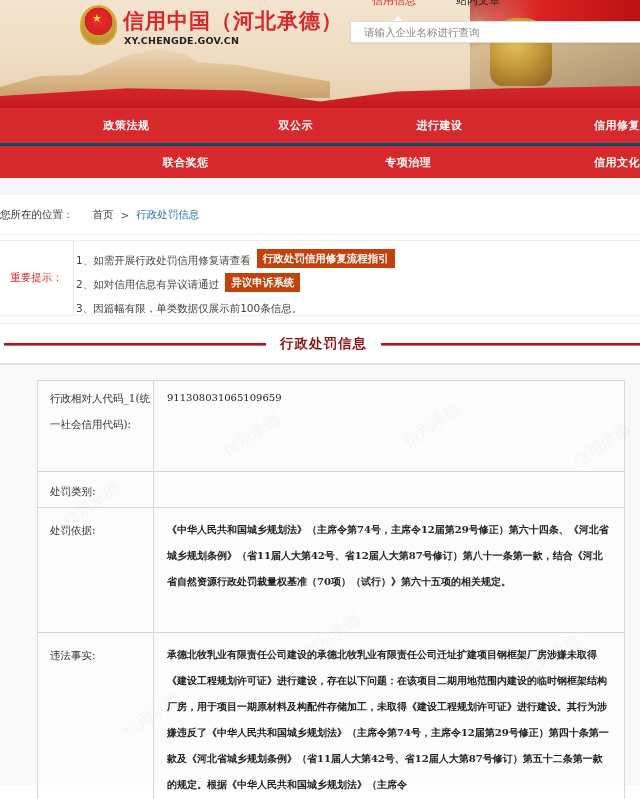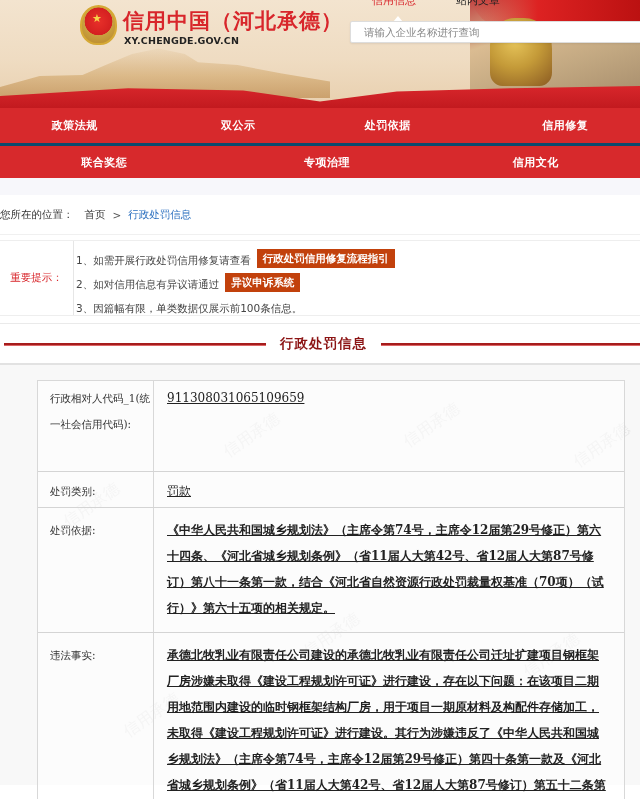--- a/index.html
+++ b/index.html
@@ -29,29 +29,29 @@
   .top-tab { color: #222; }
   .top-tab.active { color: #d8262b; }
   .tab-caret { position: absolute; left: 393px; top: 16px; width: 0; height: 0; border-left: 5px solid transparent; border-right: 5px solid transparent; border-bottom: 6px solid #fff; }
   .search-box { position: absolute; left: 350px; top: 21px; width: 300px; height: 22px; background: #fff; border: 1px solid #ddd; border-radius: 2px;
     box-shadow: 0 1px 2px rgba(0,0,0,0.08); padding-left: 13px; font-size: 10.5px; color: #888; line-height: 20px; }
 
   
   .nav { width: 640px; background: #d7292c; }
   .nav-row { display: flex; height: 35px; align-items: center; }
   .nav-row + .nav-row { border-top: 3px solid #0c4a6e; }
-  .nav-item { flex: 1; text-align: center; color: #fff; font-size: 11px; font-weight: bold; letter-spacing: 0.5px; }
+  .nav-item { flex: 1; text-align: right; color: #fff; font-size: 11px; font-weight: bold; letter-spacing: 0.5px; }
   .nav-row .nav-item:nth-child(1) { padding-right: 14px; }
   .nav-row .nav-item:nth-child(4) { padding-left: 28px; }
 
   
   .gap { height: 17px; background: #f7f7fb; }
   .breadcrumb { height: 40px; display: flex; align-items: center; font-size: 10.5px; color: #333; padding-left: 0; border-bottom: 1px solid #f0f0f0; }
   .breadcrumb .sep { margin: 0 7px; color: #555; }
-  .breadcrumb .home { margin-left: 11px; }
+  .breadcrumb .home { margin-left: 19px; }
   .breadcrumb .current { color: #2a6fbf; }
 
   
   .notice { display: flex; margin-top: 5px; height: 76px; border-top: 1px solid #eee; border-bottom: 1px solid #eee; }
   .notice-label { width: 74px; display: flex; align-items: center; justify-content: center; color: #d8262b; font-size: 10.5px; font-weight: normal; border-right: 1px solid #e6e6e6; }
   .notice-list { padding-left: 2px; padding-top: 3px; font-size: 10.5px; color: #444; }
   .notice-line { height: 24px; display: flex; align-items: flex-end; }
   .btn-blue { display: inline-block; background: #c2410c; color: #fff; font-size: 10.5px; font-weight: bold; padding: 2px 6px; margin-left: 6px; line-height: 15px; }
 
   
@@ -62,21 +62,21 @@
   .section-title { padding: 0 14px; color: #8c1414; font-size: 13.5px; font-weight: bold; letter-spacing: 1px; }
 
   
   .content { position: relative; background: #f8f8f8; height: 420px; padding-top: 15px; }
   .watermarks { position: absolute; inset: 0; overflow: hidden; pointer-events: none; }
   .wm { position: absolute; color: rgba(150,150,150,0.16); font-size: 16px; transform: rotate(-35deg); white-space: nowrap; }
   .table { position: relative; margin-left: 37px; width: 588px; border: 1px solid #d8d8d8; background: rgba(255,255,255,0.55); }
   .row { display: flex; border-top: 1px solid #d4d4d4; }
   .row:first-child { border-top: none; }
   .cell-label { width: 116px; padding: 12px 0 0 12px; border-right: 1px solid #d8d8d8; font-family: "DejaVu Serif", "Liberation Serif", serif; font-size: 10.5px; color: #333; line-height: 26px; }
-  .cell-value { flex: 1; padding: 12px 14px 0 13px; font-family: "DejaVu Serif", "Liberation Serif", serif; font-size: 12px; color: #222; line-height: 26px; text-decoration: underline; }
+  .cell-value { flex: 1; padding: 12px 14px 0 13px; font-family: "DejaVu Serif", "Liberation Serif", serif; font-size: 10px; color: #222; line-height: 26px; }
   .row.r1 { height: 90px; } .row.r1 .cell-label { padding-top: 4px; } .row.r1 .cell-value { padding-top: 4px; }
   .row.r2 { height: 36px; } .row.r2 .cell-label, .row.r2 .cell-value { padding-top: 6px; }
   .row.r3 { height: 125px; } .row.r3 .cell-label, .row.r3 .cell-value { padding-top: 9px; }
   .row.r4 { height: 180px; } .row.r4 .cell-label, .row.r4 .cell-value { padding-top: 9px; }
   .cell-value.bold { font-weight: bold; }
 </style>
 </head>
 <body>
 
 <div class="header">
@@ -97,21 +97,21 @@
     <span class="top-tab">站内文章</span>
   </div>
   <div class="tab-caret"></div>
   <div class="search-box">请输入企业名称进行查询</div>
 </div>
 
 <div class="nav">
   <div class="nav-row">
     <div class="nav-item">政策法规</div>
     <div class="nav-item">双公示</div>
-    <div class="nav-item">处罚依据</div>
+    <div class="nav-item">进行建设</div>
     <div class="nav-item">信用修复</div>
   </div>
   <div class="nav-row">
     <div class="nav-item">联合奖惩</div>
     <div class="nav-item">专项治理</div>
     <div class="nav-item">信用文化</div>
   </div>
 </div>
 
 <div class="gap"></div>
@@ -157,21 +157,20 @@
     <span class="wm" style="left:120px;top:340px;">信用承德</span>
   </div>
 
   <div class="table">
     <div class="row r1">
       <div class="cell-label">行政相对人代码_1(统一社会信用代码):</div>
       <div class="cell-value">911308031065109659</div>
     </div>
     <div class="row r2">
       <div class="cell-label">处罚类别:</div>
-      <div class="cell-value">罚款</div>
     </div>
     <div class="row r3">
       <div class="cell-label">处罚依据:</div>
       <div class="cell-value bold">《中华人民共和国城乡规划法》（主席令第74号，主席令12届第29号修正）第六十四条、《河北省城乡规划条例》（省11届人大第42号、省12届人大第87号修订）第八十一条第一款，结合《河北省自然资源行政处罚裁量权基准（70项）（试行）》第六十五项的相关规定。</div>
     </div>
     <div class="row r4">
       <div class="cell-label">违法事实:</div>
       <div class="cell-value bold">承德北牧乳业有限责任公司建设的承德北牧乳业有限责任公司迁址扩建项目钢框架厂房涉嫌未取得《建设工程规划许可证》进行建设，存在以下问题：在该项目二期用地范围内建设的临时钢框架结构厂房，用于项目一期原材料及构配件存储加工，未取得《建设工程规划许可证》进行建设。其行为涉嫌违反了《中华人民共和国城乡规划法》（主席令第74号，主席令12届第29号修正）第四十条第一款及《河北省城乡规划条例》（省11届人大第42号、省12届人大第87号修订）第五十二条第一款的规定。根据《中华人民共和国城乡规划法》（主席令</div>
     </div>
   </div>

